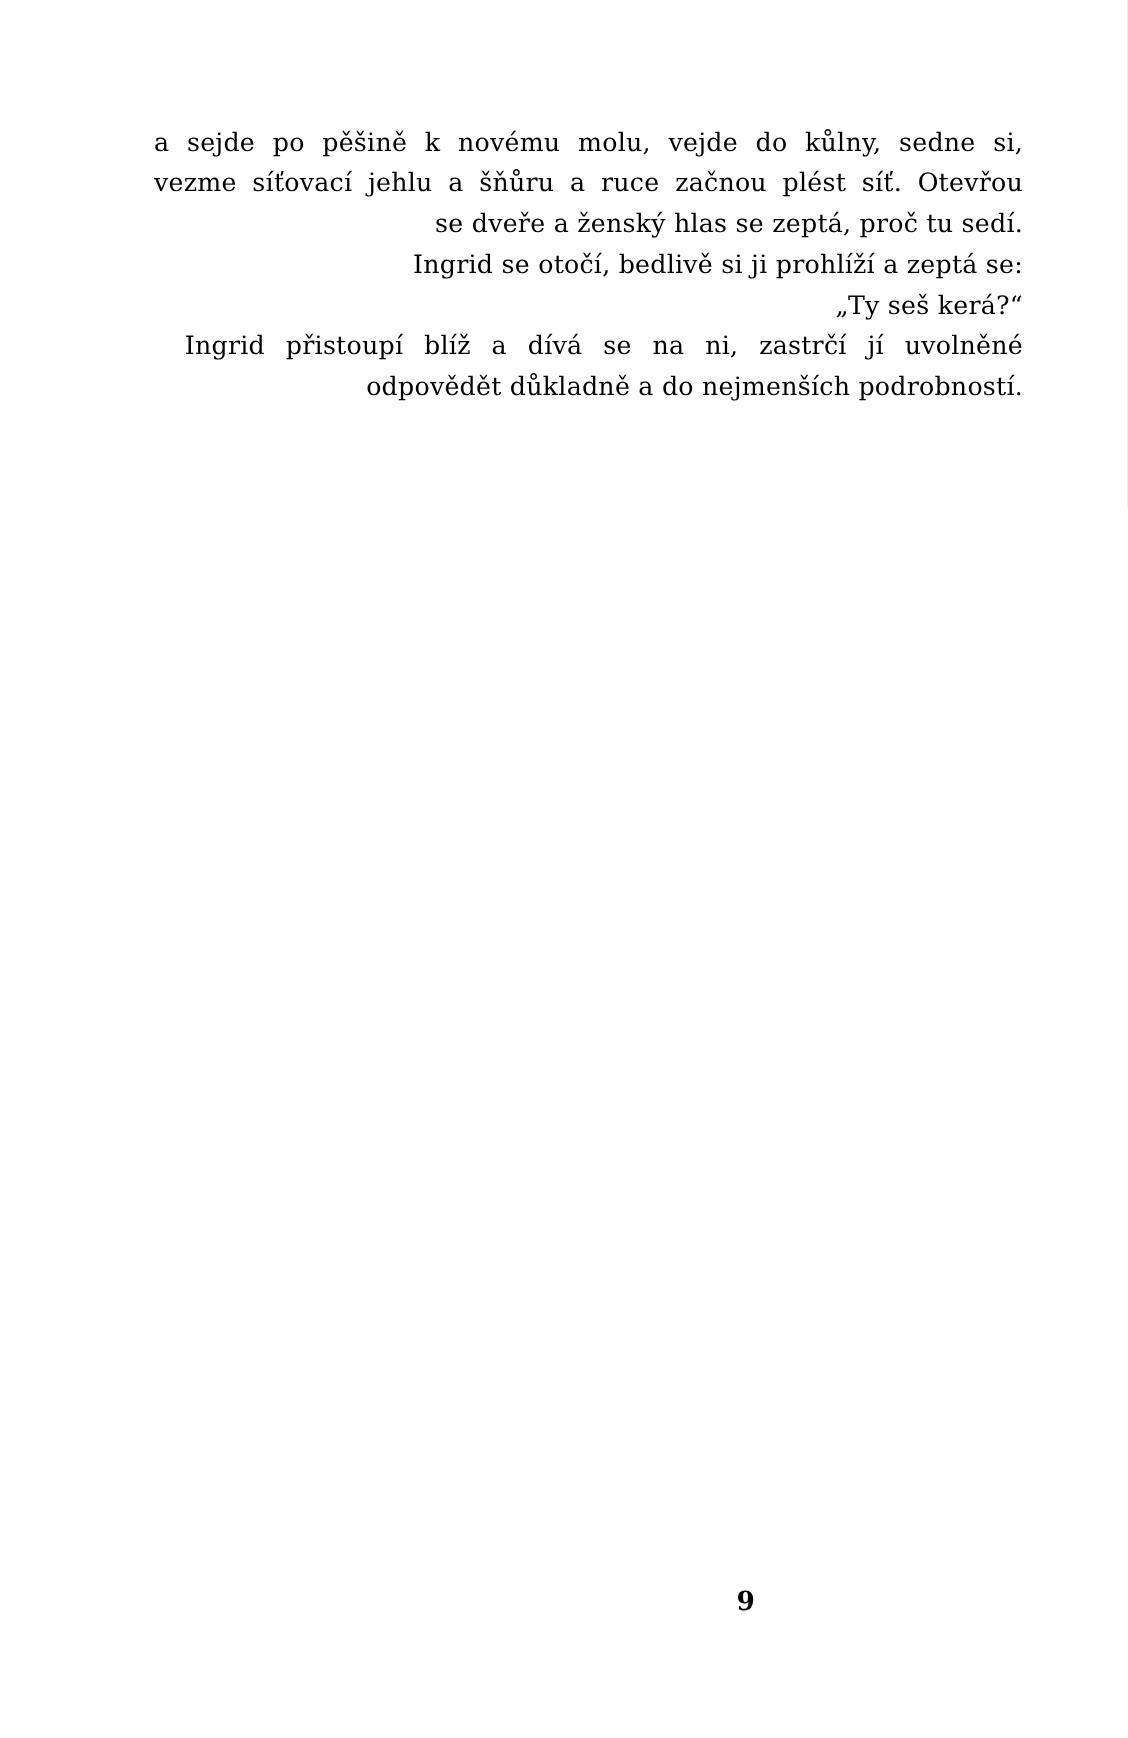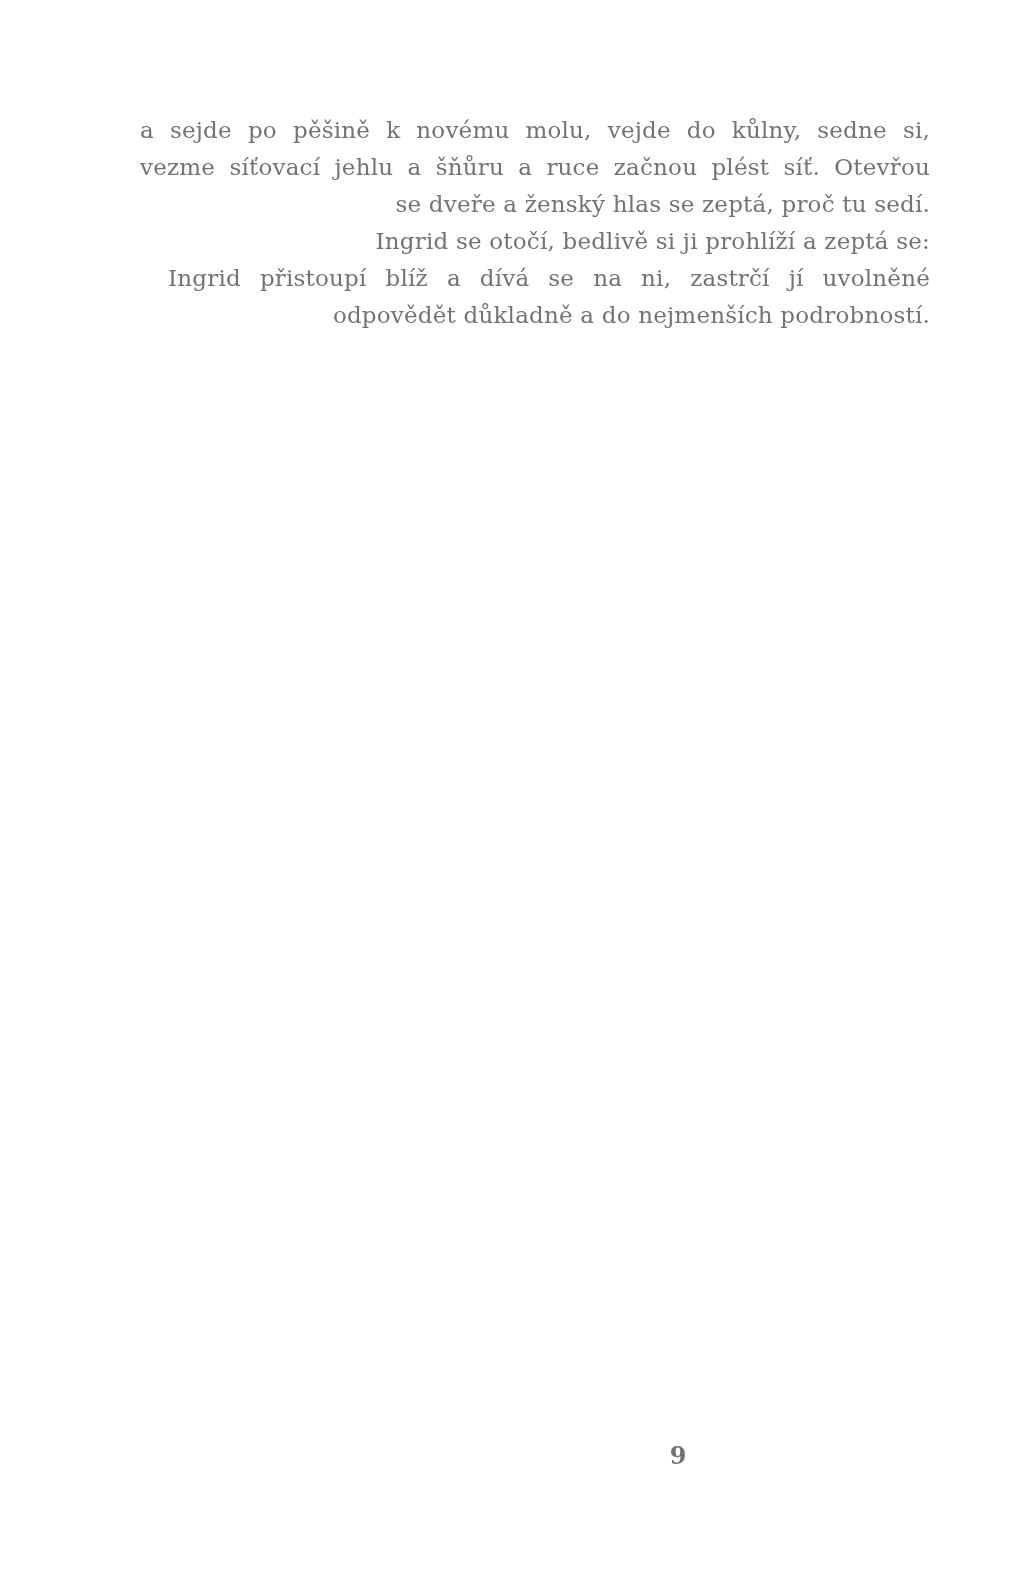--- a/index.html
+++ b/index.html
@@ -7,21 +7,21 @@
     padding: 0;
     background: #e8e8e8;
   }
   .book-page {
     position: relative;
     width: 1025px;
     height: 1580px;
     background: #ffffff;
     overflow: hidden;
     font-family: "DejaVu Serif", "Liberation Serif", serif;
-    color: #737373;
+    color: #000000;
   }
   .text-block {
     position: absolute;
     left: 140px;
     top: 112px;
     width: 790px;
   }
   .line {
     display: block;
     height: 37px;
@@ -66,20 +66,23 @@
       <div class="line just">vezme síťovací jehlu a šňůru a ruce začnou plést síť. Otevřou</div>
       <div class="line">se dveře a ženský hlas se zeptá, proč tu sedí.</div>
     </div>
 
 
 
     <div class="paragraph">
       <div class="line indent">Ingrid se otočí, bedlivě si ji prohlíží a zeptá se:</div>
     </div>
 
+    <div class="paragraph">
+      <div class="line indent">„Ty seš kerá?“</div>
+    </div>
 
     <div class="paragraph">
       <div class="line just indent">Ingrid přistoupí blíž a dívá se na ni, zastrčí jí uvolněné</div>
       <div class="line">odpovědět důkladně a do nejmenších podrobností.</div>
     </div>
 
   </div>
 
   <div class="page-number">9</div>
 

